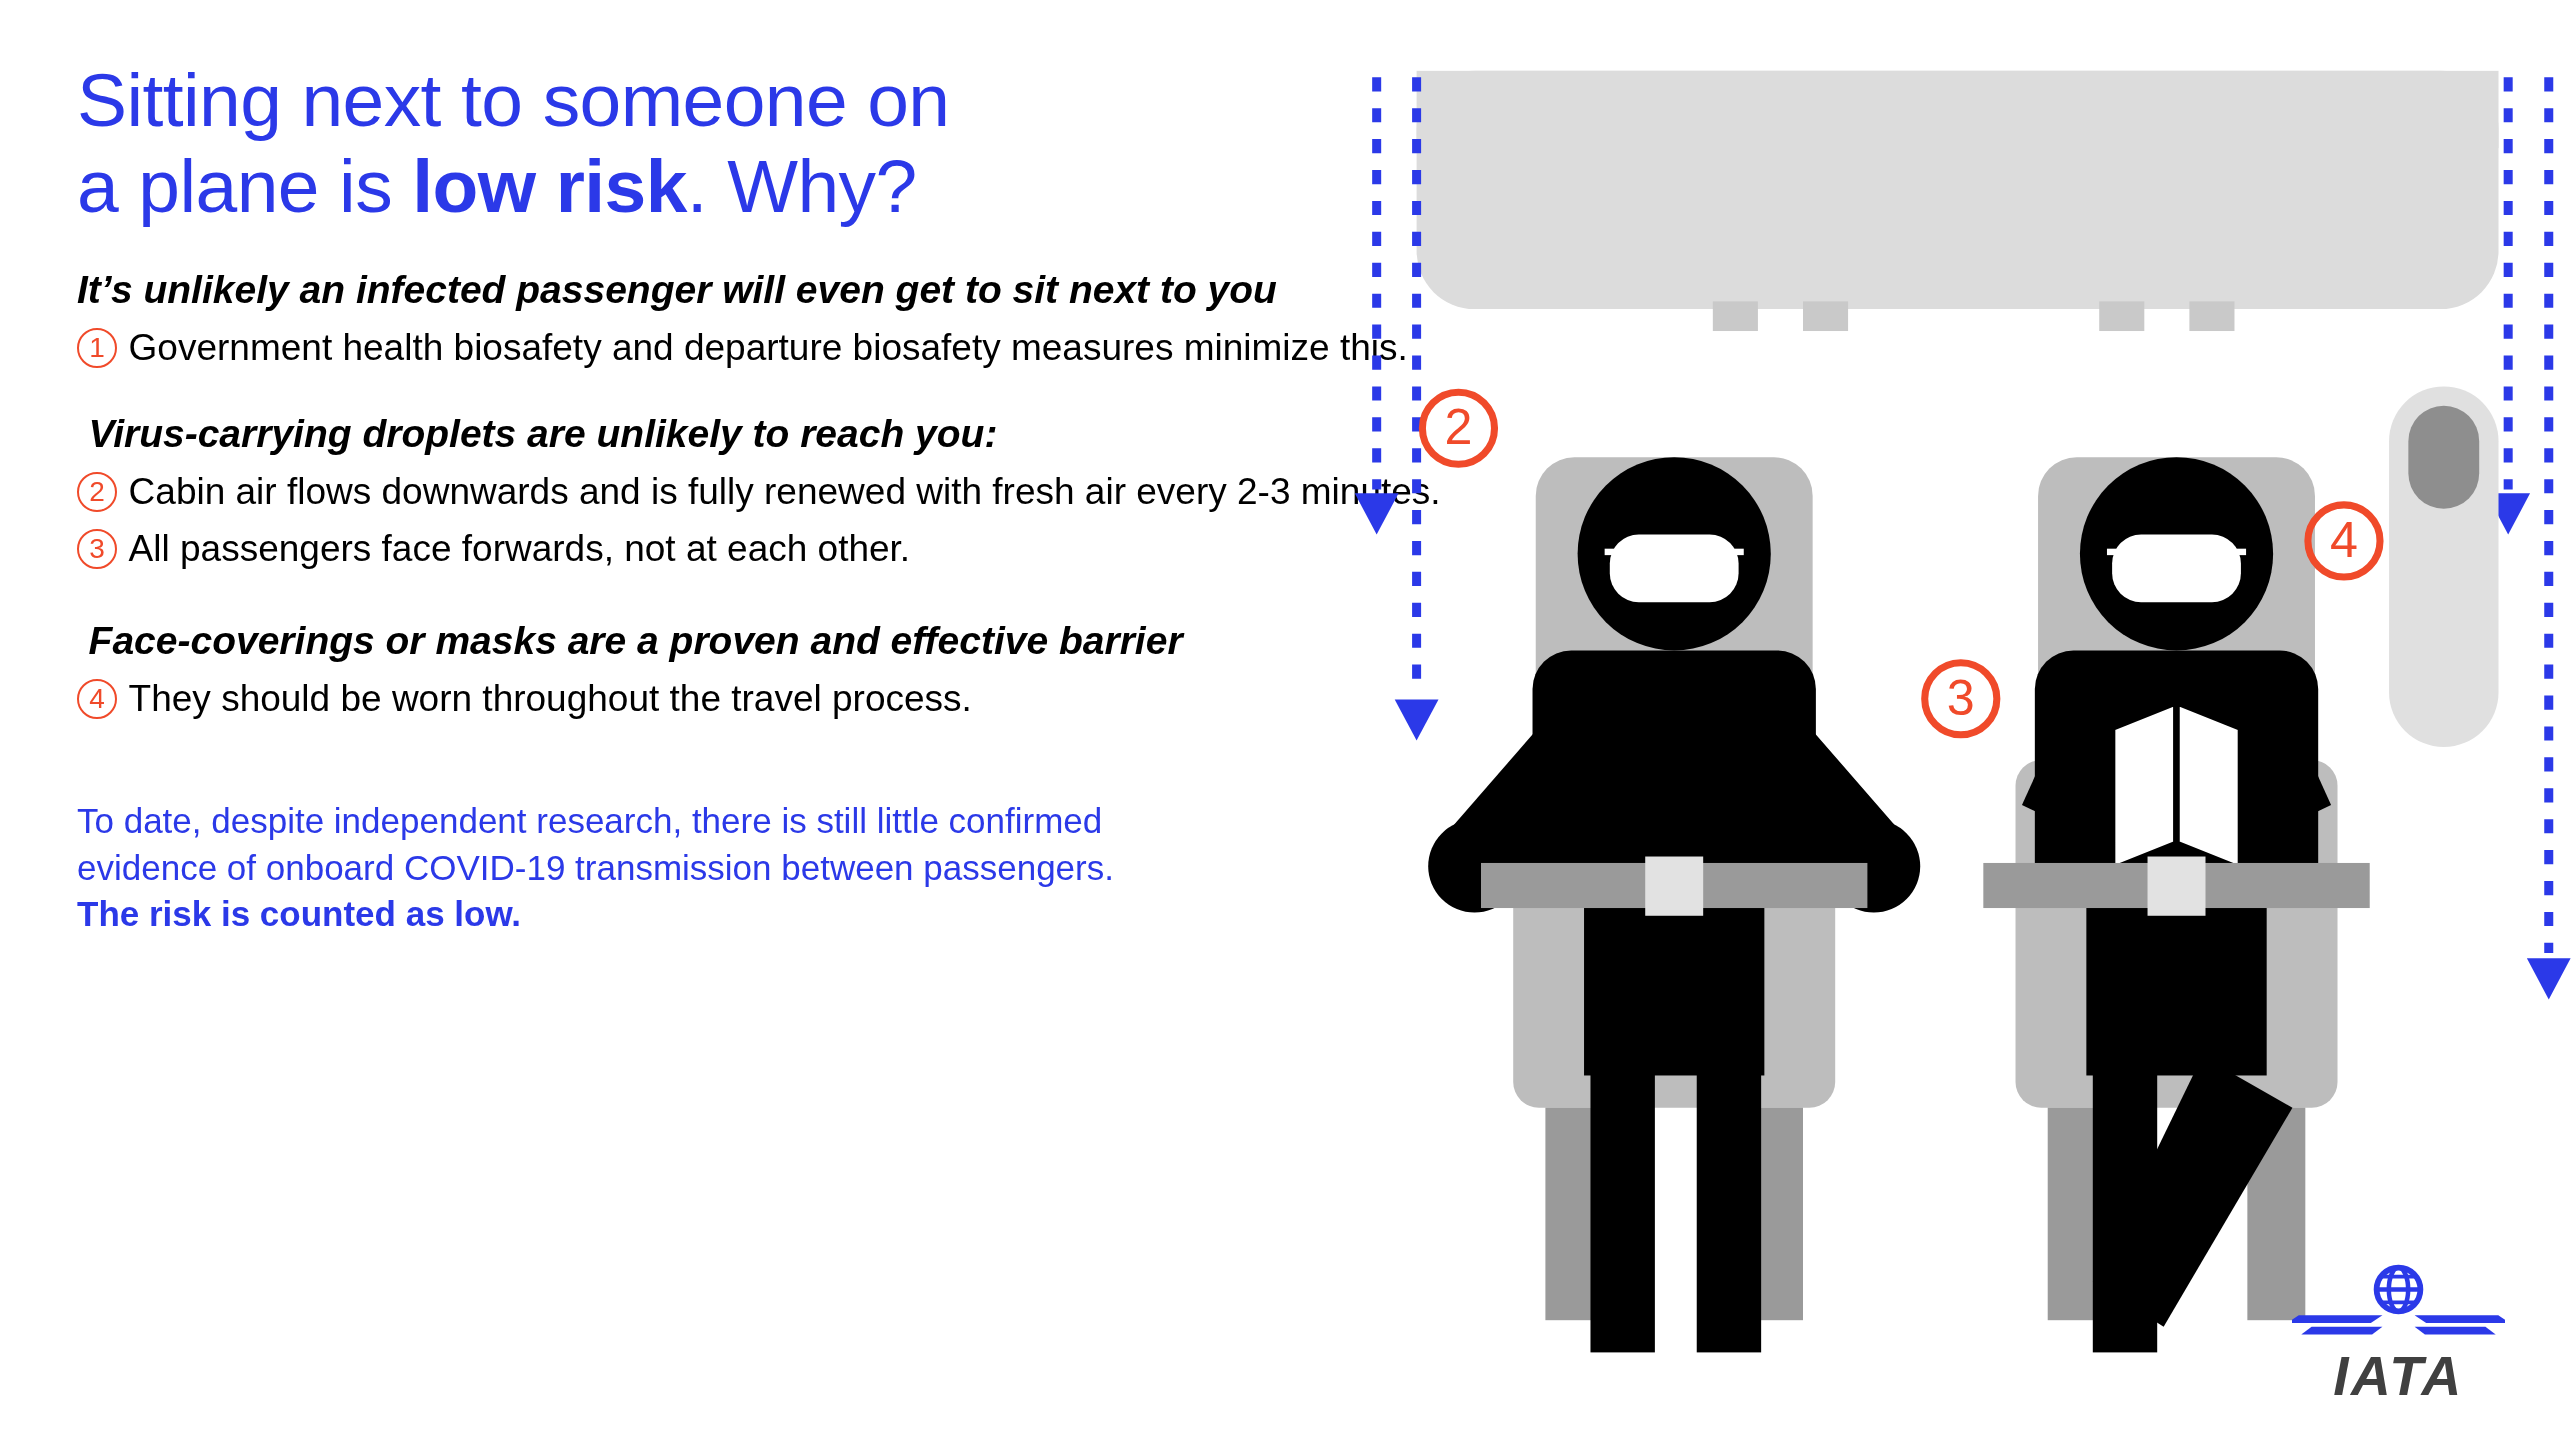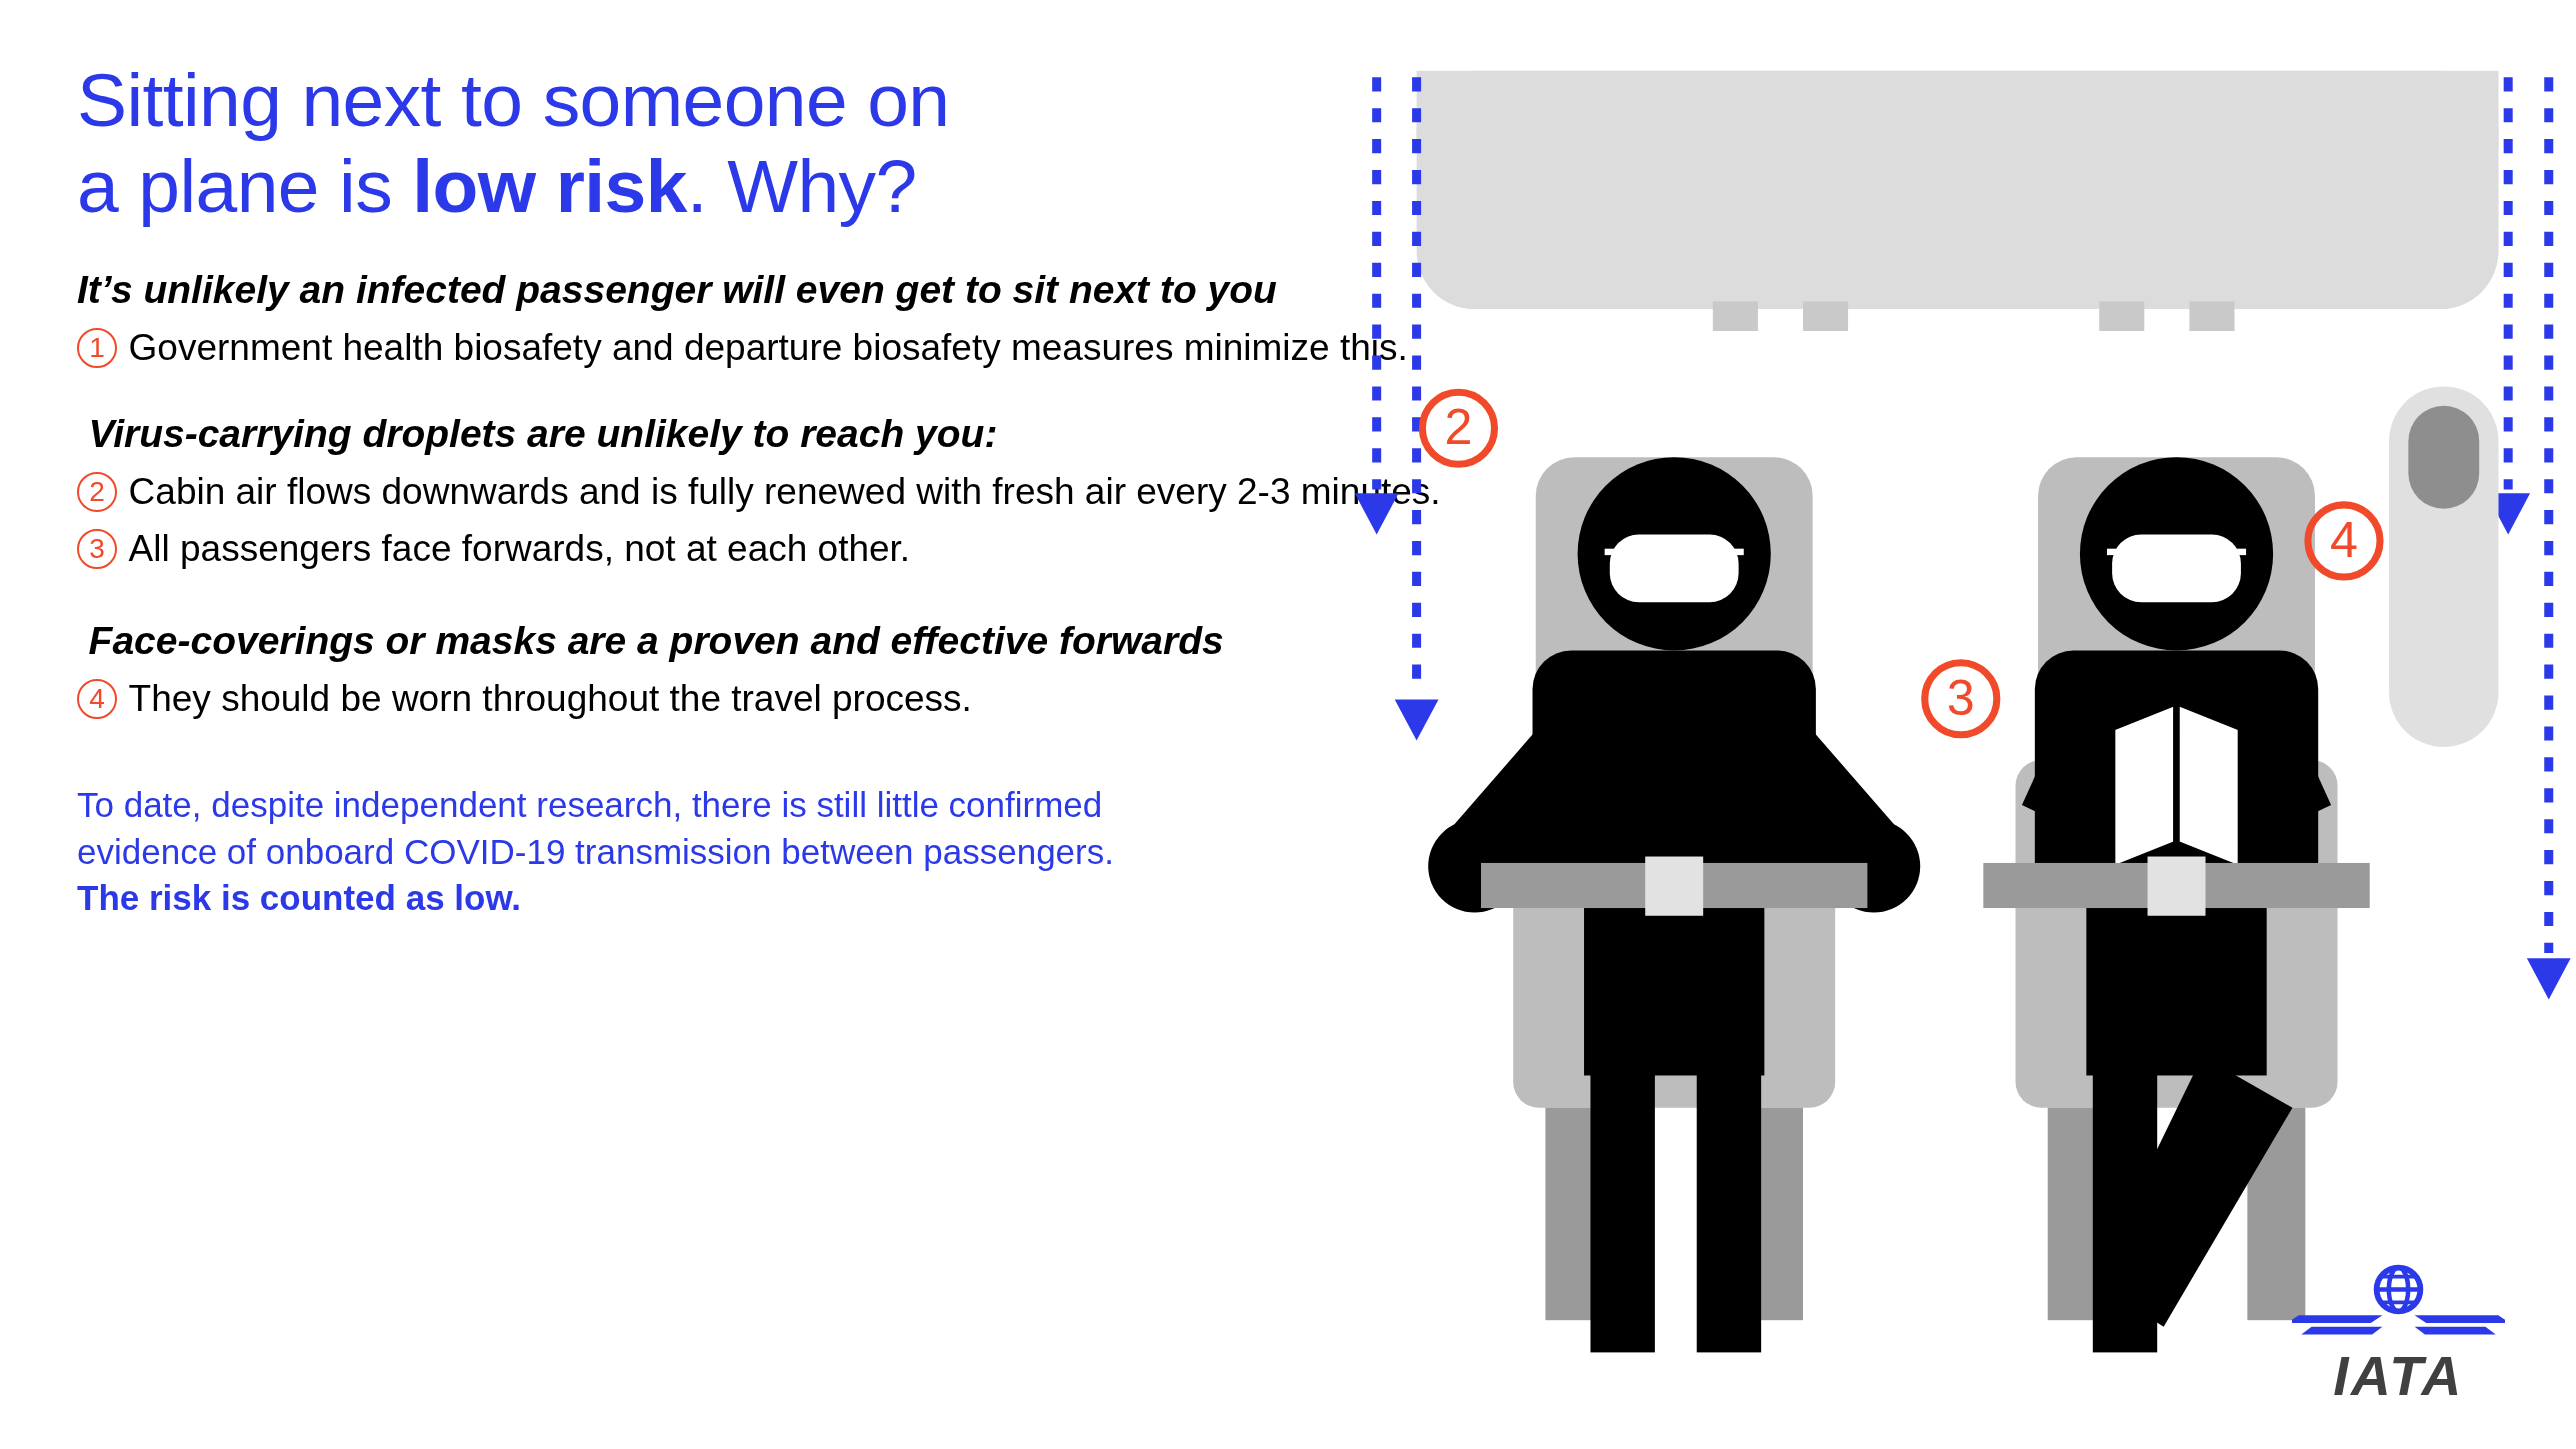--- a/index.html
+++ b/index.html
@@ -75,21 +75,21 @@
     margin-top: 3.9px;
   }
   .item-text {
     font-size: 37px;
     line-height: 1.3;
     color: #000000;
     margin-left: 11.6px;
   }
 
   .footnote {
-    margin-top: 59px;
+    margin-top: 75px;
     font-size: 35px;
     line-height: 1.33;
     color: #2b39e8;
   }
   .footnote .bold {
     font-weight: 700;
   }
 
   
   .art {
@@ -150,21 +150,21 @@
         <div class="num-badge">2</div>
         <div class="item-text">Cabin air flows downwards and is fully renewed with fresh air every 2-3 minutes.</div>
       </div>
       <div class="item">
         <div class="num-badge">3</div>
         <div class="item-text">All passengers face forwards, not at each other.</div>
       </div>
     </div>
 
     <div class="gap-top-xl">
-      <div class="section-head indent">Face-coverings or masks are a proven and effective forwards</div>
+      <div class="section-head indent">Face-coverings or masks are a proven and effective barrier</div>
       <div class="item">
         <div class="num-badge">4</div>
         <div class="item-text">They should be worn throughout the travel process.</div>
       </div>
     </div>
 
     <div class="footnote">
       <span>To date, despite independent research, there is still little confirmed</span><br>
       <span>evidence of onboard COVID-19 transmission between passengers.</span><br>
       <span class="bold">The risk is counted as low.</span>

